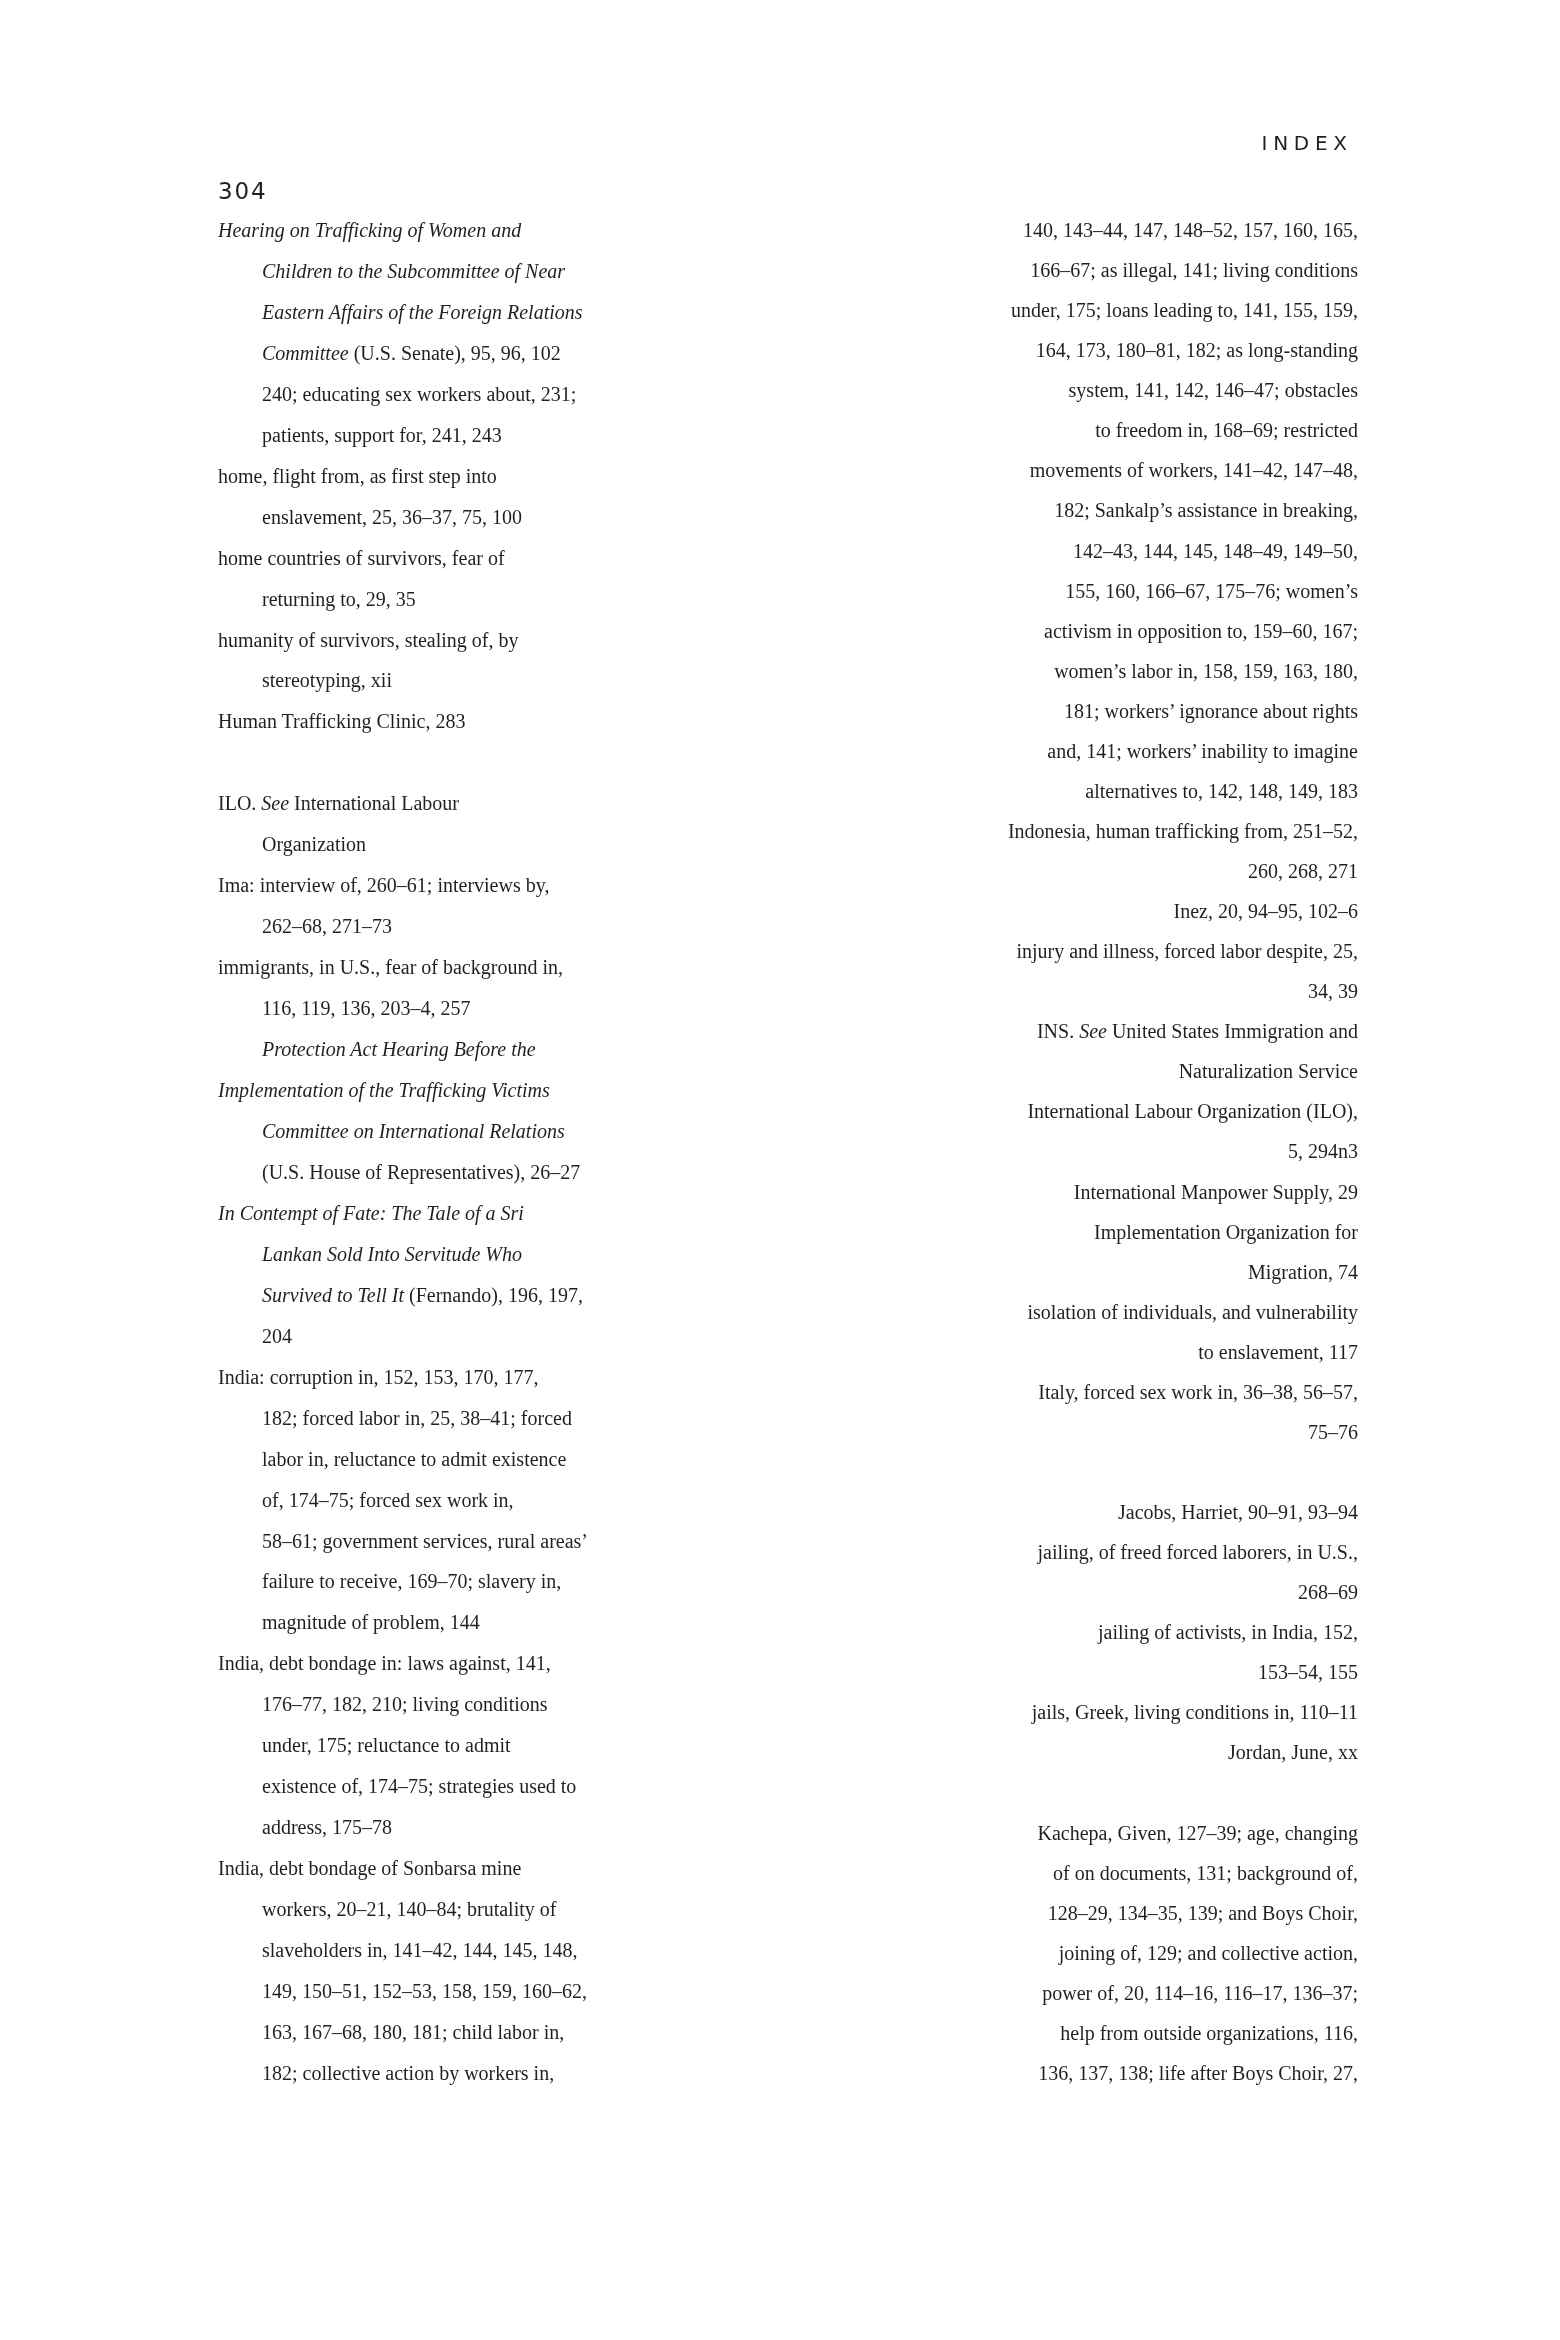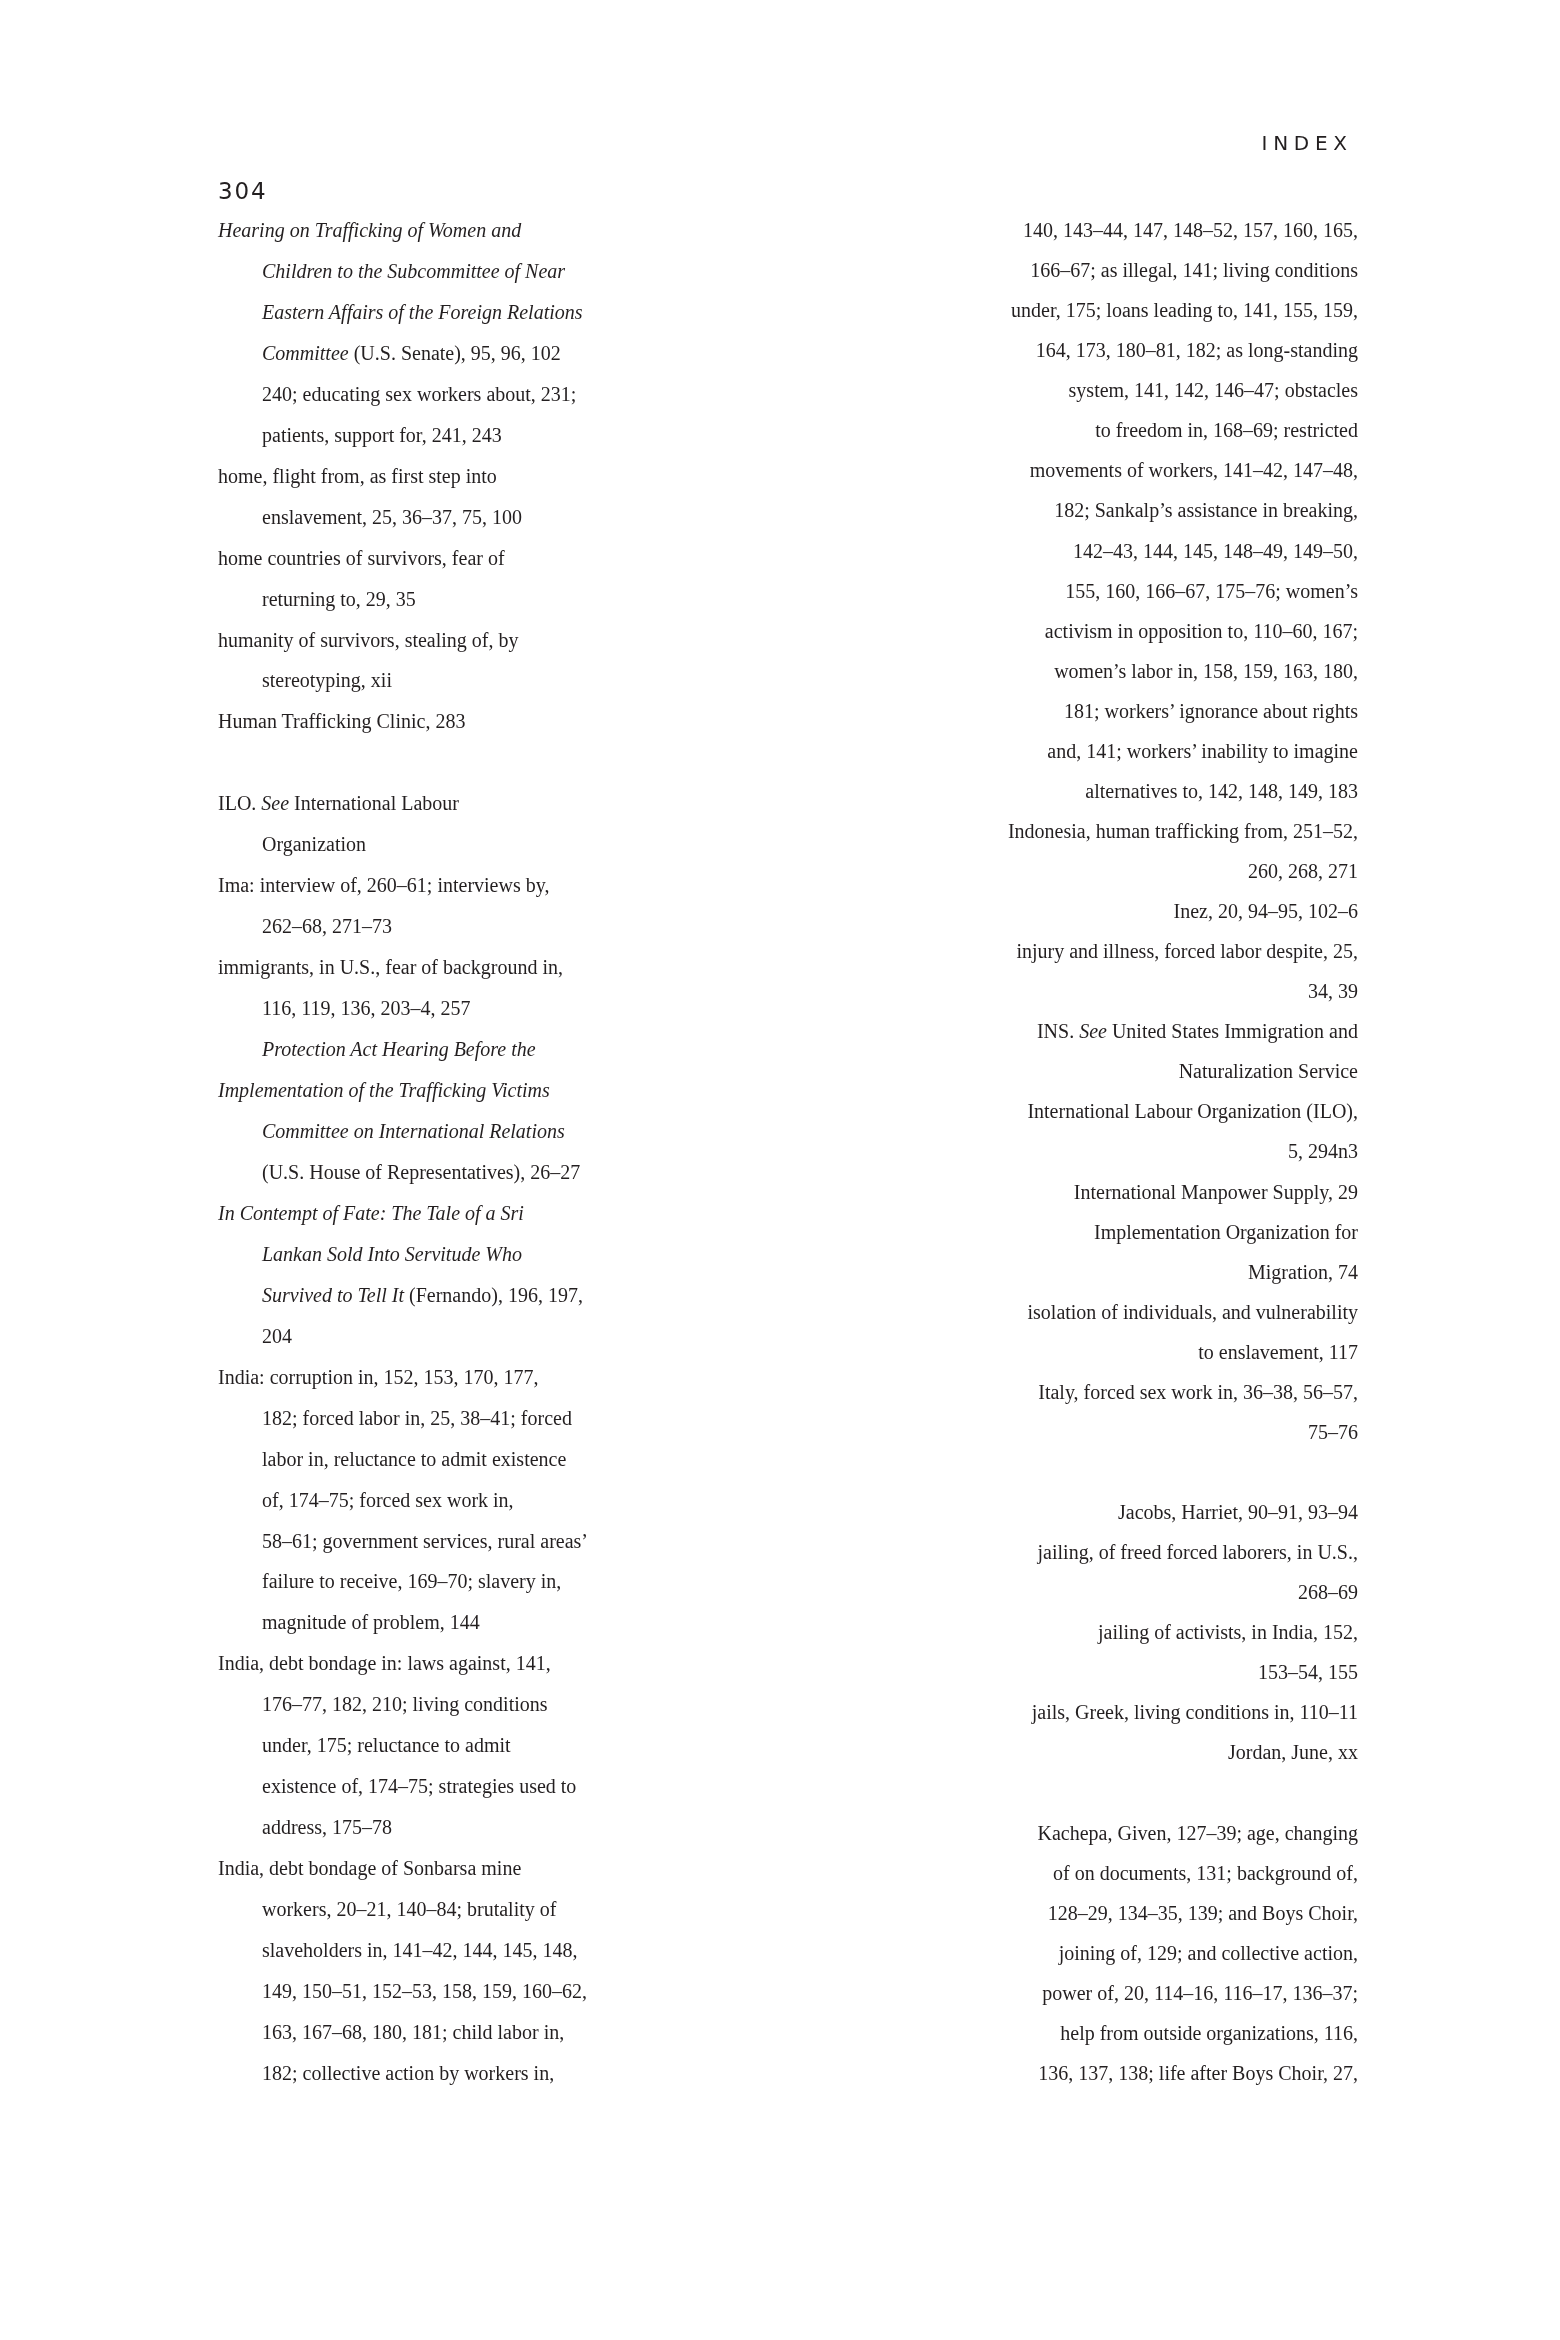--- a/index.html
+++ b/index.html
@@ -75,21 +75,21 @@
     <div class="line indent"><span>140, 143–44, 147, 148–52, 157, 160, 165,</span></div>
     <div class="line indent"><span>166–67; as illegal, 141; living conditions</span></div>
     <div class="line indent"><span>under, 175; loans leading to, 141, 155, 159,</span></div>
     <div class="line indent"><span>164, 173, 180–81, 182; as long-standing</span></div>
     <div class="line indent"><span>system, 141, 142, 146–47; obstacles</span></div>
     <div class="line indent"><span>to freedom in, 168–69; restricted</span></div>
     <div class="line indent"><span>movements of workers, 141–42, 147–48,</span></div>
     <div class="line indent"><span>182; Sankalp’s assistance in breaking,</span></div>
     <div class="line indent"><span>142–43, 144, 145, 148–49, 149–50,</span></div>
     <div class="line indent"><span>155, 160, 166–67, 175–76; women’s</span></div>
-    <div class="line indent"><span>activism in opposition to, 110–60, 167;</span></div>
+    <div class="line indent"><span>activism in opposition to, 159–60, 167;</span></div>
     <div class="line indent"><span>women’s labor in, 158, 159, 163, 180,</span></div>
     <div class="line indent"><span>181; workers’ ignorance about rights</span></div>
     <div class="line indent"><span>and, 141; workers’ inability to imagine</span></div>
     <div class="line indent"><span>alternatives to, 142, 148, 149, 183</span></div>
     <div class="line"><span>Indonesia, human trafficking from, 251–52,</span></div>
     <div class="line indent"><span>260, 268, 271</span></div>
     <div class="line"><span>Inez, 20, 94–95, 102–6</span></div>
     <div class="line"><span>injury and illness, forced labor despite, 25,</span></div>
     <div class="line indent"><span>34, 39</span></div>
     <div class="line"><span>INS. </span><span class="it">See</span><span> United States Immigration and</span></div>

